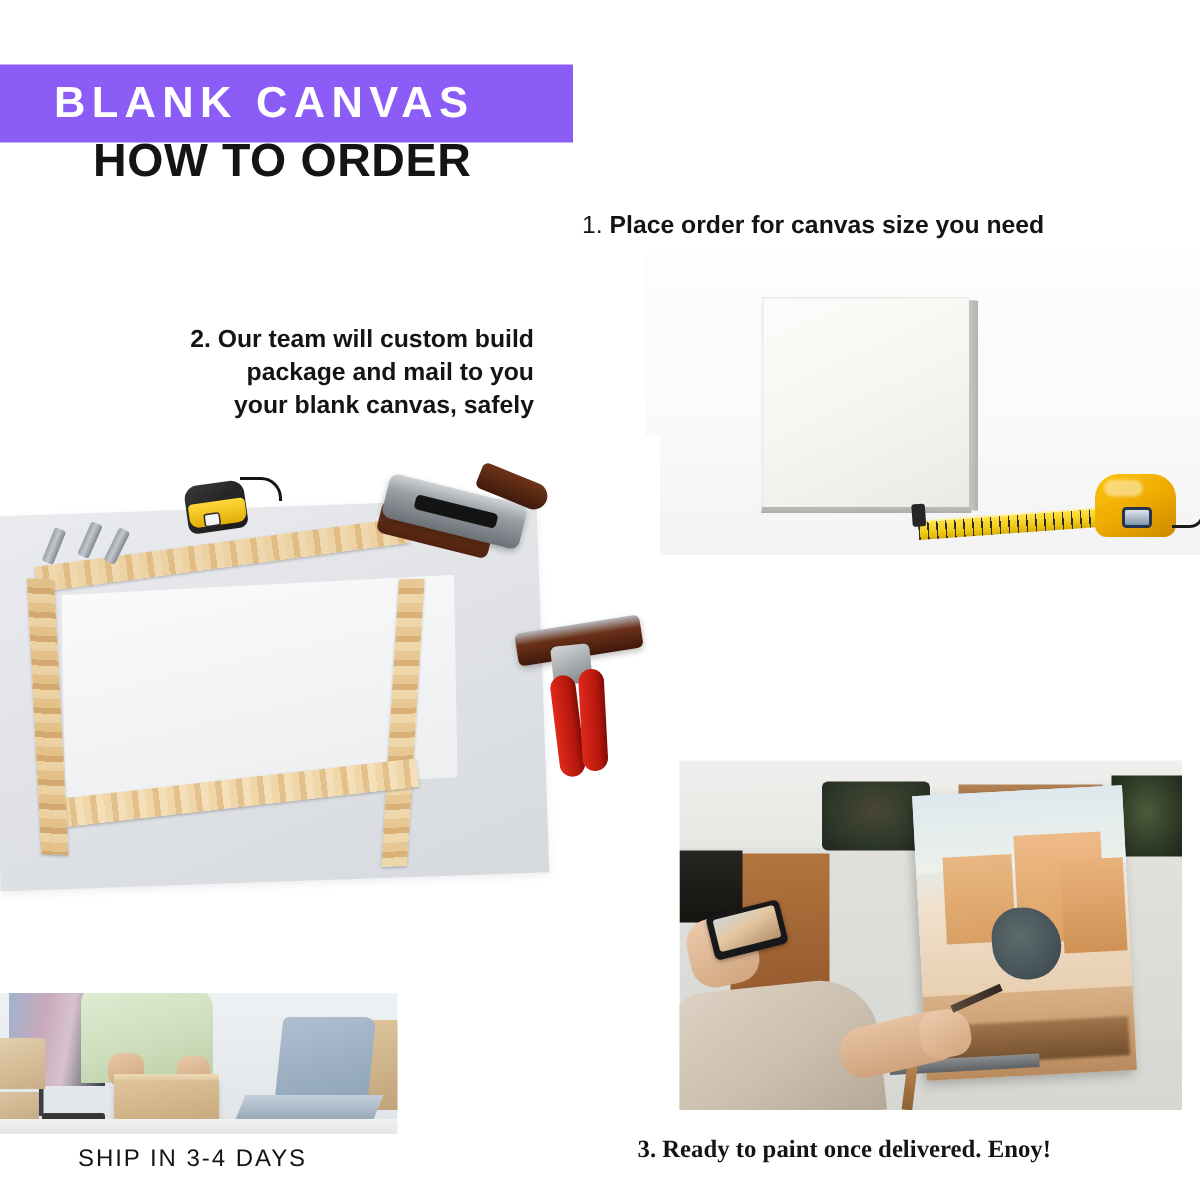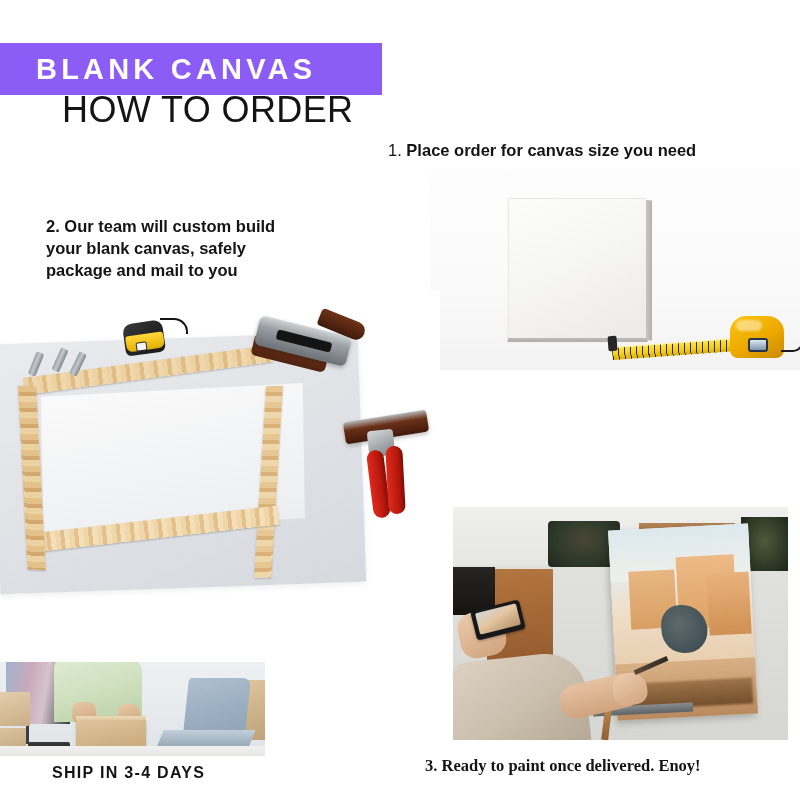--- a/index.html
+++ b/index.html
@@ -23,45 +23,45 @@
     color: #ffffff;
     font-size: 29px;
     font-weight: 700;
     letter-spacing: 4.2px;
     padding-left: 36px;
     white-space: nowrap;
   }
   .subtitle {
     position: absolute;
     left: 62px; top: 89px;
-    font-size: 36px;
-    font-weight: 400;
+    font-size: 31px;
+    font-weight: 700;
     color: #141414;
     letter-spacing: 0.4px;
     white-space: nowrap;
   }
 
   
   .step-cap {
     position: absolute;
     font-weight: 700;
     color: #141414;
     line-height: 1.32;
   }
   #cap1 { left: 388px; top: 140px; font-size: 16.5px; white-space: nowrap; }
   #cap1 .num { font-weight: 400; }
   #cap2 {
     left: 46px; top: 216px; width: 310px;
-    font-size: 16.5px; text-align: left;
+    font-size: 16.5px; text-align: right;
   }
   #cap3 { left: 425px; top: 755px; font-size: 16.5px; white-space: nowrap; font-family: Liberation Serif, serif; }
   .ship-cap {
     position: absolute;
     left: 52px; top: 764px;
-    font-size: 16px; font-weight: 700;
+    font-size: 16px; font-weight: 400;
     letter-spacing: 1.3px;
     color: #141414;
     white-space: nowrap;
   }
 
   
   .photo { position: absolute; overflow: hidden; }
 
   
   #photo-canvas { left: 430px; top: 170px; width: 370px; height: 200px; background:#fdfdfd; }
@@ -441,22 +441,22 @@
   </div>
   <div class="subtitle">HOW TO ORDER</div>
 
   <div class="step-cap" id="cap1">
     <span class="num">1.</span>
     <span>Place order for canvas size you need</span>
   </div>
 
   <div class="step-cap" id="cap2">
     <div>2. Our team will custom build</div>
+    <div>package and mail to you</div>
     <div>your blank canvas, safely</div>
-    <div>package and mail to you</div>
   </div>
 
   <div class="step-cap" id="cap3">3. Ready to paint once delivered. Enoy!</div>
 
   <div class="ship-cap">SHIP IN 3-4 DAYS</div>
 
   <div class="photo" id="photo-canvas">
     <div class="bg"></div>
     <div class="shadow-under"></div>
     <div class="canvas-edge-r"></div>

